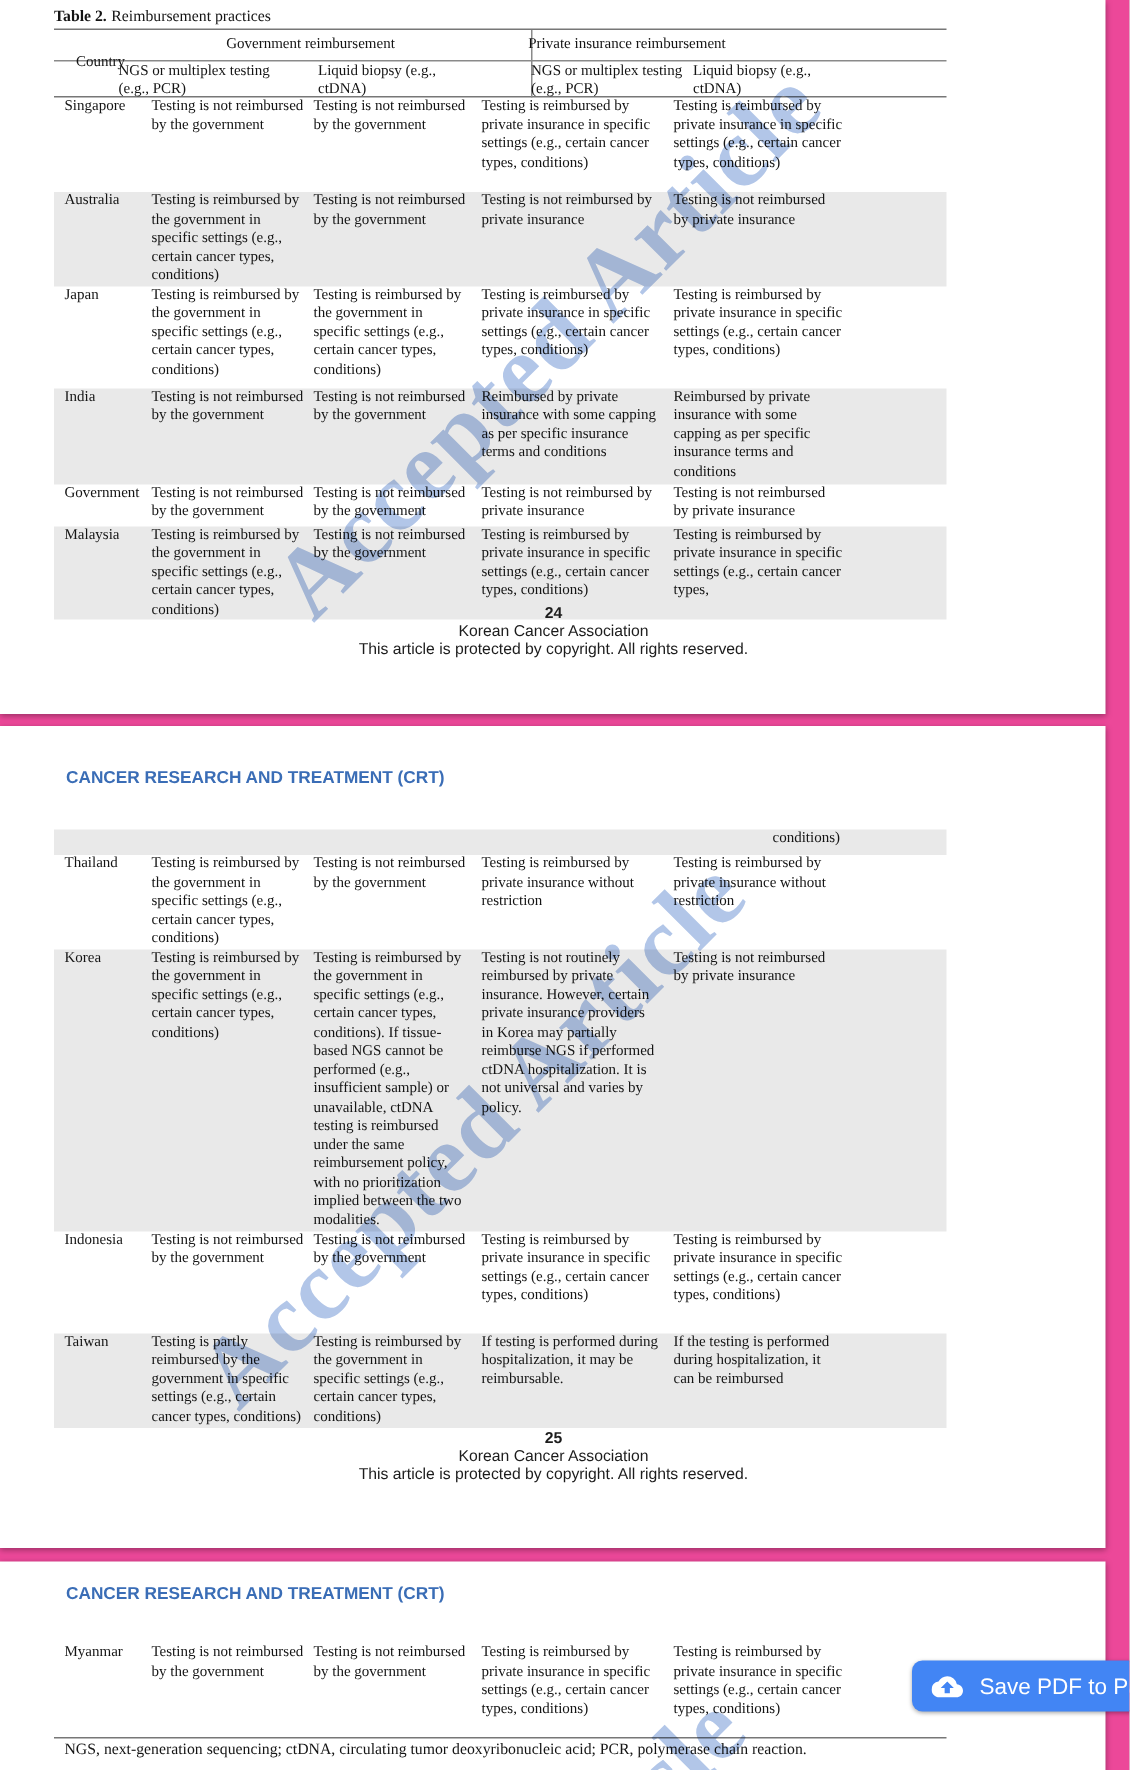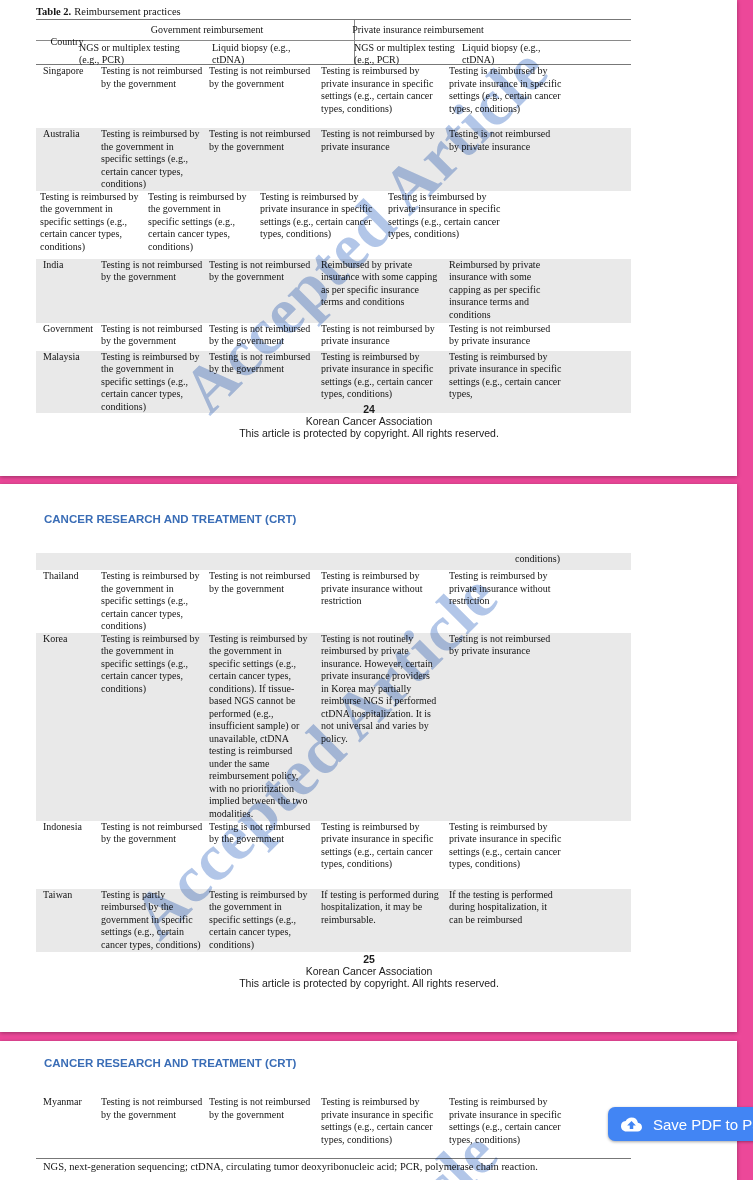--- a/index.html
+++ b/index.html
@@ -141,20 +141,23 @@
             <span>Testing is not reimbursed by the government</span>
           </div>
           <div class="tcell c3">
             <span>Testing is not reimbursed by private insurance</span>
           </div>
           <div class="tcell c4">
             <span>Testing is not reimbursed by private insurance</span>
           </div>
         </div>
         <div class="trow" style="min-height: 68px;">
+          <div class="tcell c0">
+            <span>Japan</span>
+          </div>
           <div class="tcell c1">
             <span>Testing is reimbursed by the government in specific settings (e.g., certain cancer types, conditions)</span>
           </div>
           <div class="tcell c2">
             <span>Testing is reimbursed by the government in specific settings (e.g., certain cancer types, conditions)</span>
           </div>
           <div class="tcell c3">
             <span>Testing is reimbursed by private insurance in specific settings (e.g., certain cancer types, conditions)</span>
           </div>
           <div class="tcell c4">

